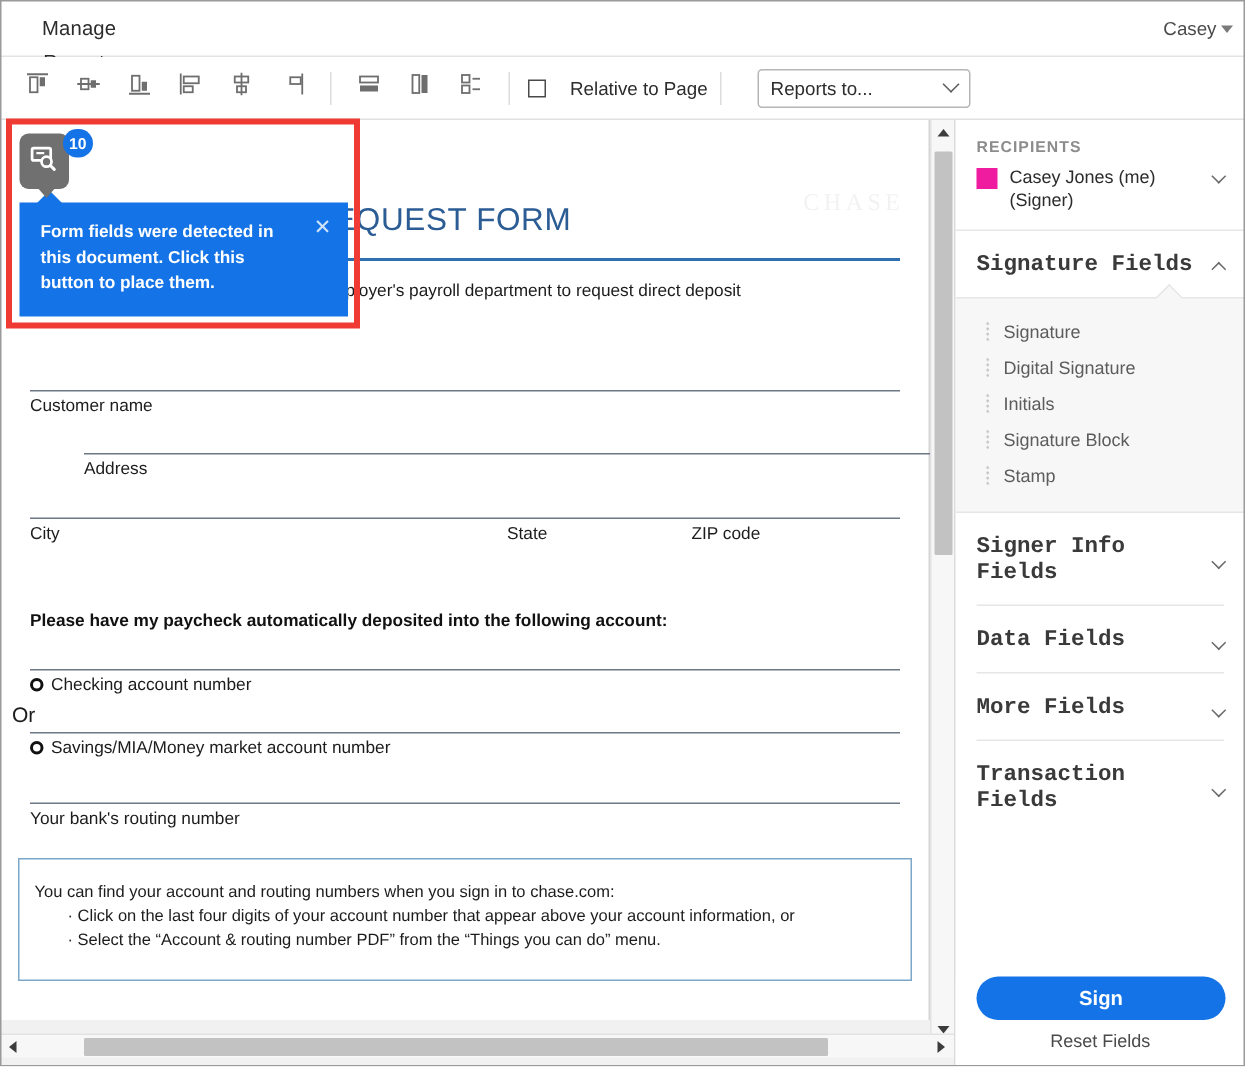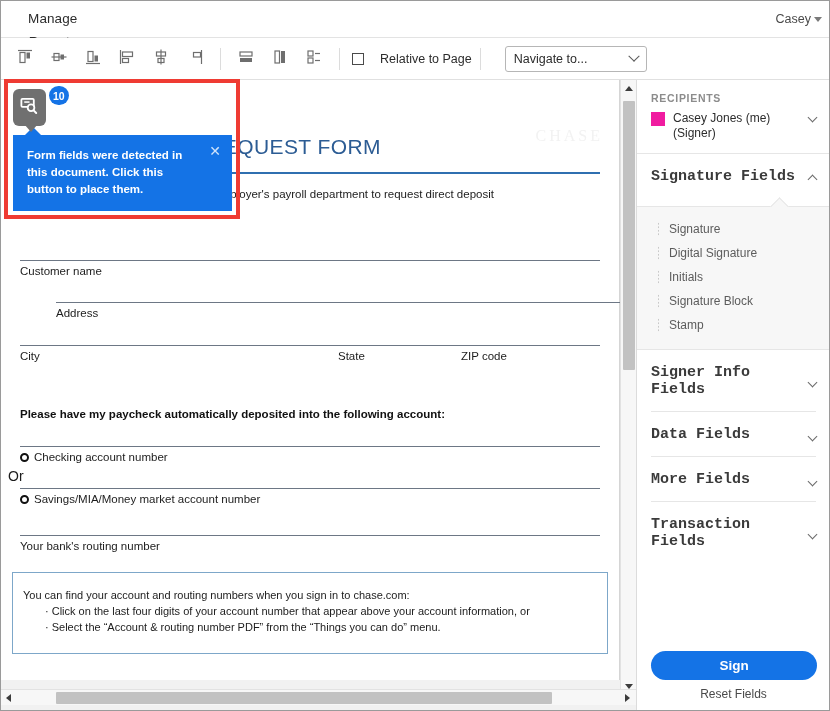--- a/index.html
+++ b/index.html
@@ -256,21 +256,20 @@
   }
   .acc-title { font-size: 15px; font-weight: bold; color: #3a3a3a; flex: 1; font-family: Liberation Mono, monospace; }
   .acc-div { height: 1px; background: #e6e6e6; margin: 0 14px; }
 
   .fields-pane {
     background: #f7f7f7;
     border-top: 1px solid #e6e6e6;
     border-bottom: 1px solid #e6e6e6;
     padding: 10px 0 12px 0;
     position: relative;
-    margin-top: 8px;
   }
   .fields-pane::before {
     content: ""; position: absolute;
     top: -7px; left: 136px;
     width: 12px; height: 12px;
     background: #f7f7f7;
     border-left: 1px solid #e6e6e6;
     border-top: 1px solid #e6e6e6;
     transform: rotate(45deg);
   }
@@ -328,21 +327,21 @@
   }
   .detect-btn::after {
     content: ""; position: absolute;
     bottom: -6px; left: 11px;
     width: 0; height: 0;
     border-left: 7px solid transparent;
     border-right: 7px solid transparent;
     border-top: 8px solid #707070;
   }
   .detect-badge {
-    position: absolute; left: 49px; top: 86px;
+    position: absolute; left: 42px; top: 86px;
     min-width: 19px; height: 19px; padding: 0 4px;
     background: #1473e6; color: #fff;
     border-radius: 10px;
     font-size: 10.5px; font-weight: bold;
     display: flex; align-items: center; justify-content: center;
     z-index: 43;
   }
   .tooltip {
     position: absolute; left: 13px; top: 135px;
     width: 219px; height: 76px;
@@ -484,21 +483,21 @@
     <div class="tb-sep"></div>
 
     <div class="tb-check-wrap">
       <span class="sq-check"></span>
       <span class="tb-check-label">Relative to Page</span>
     </div>
 
     <div class="tb-sep"></div>
 
     <div class="tb-select">
-      <span>Navigate to...</span>
+      <span>Reports to...</span>
       <span class="chev"></span>
     </div>
   </div>
 
   <div class="doc-area">
 
     <div class="doc-page">
       <div class="doc-inner">
 
         <div class="doc-watermark">CHASE</div>

